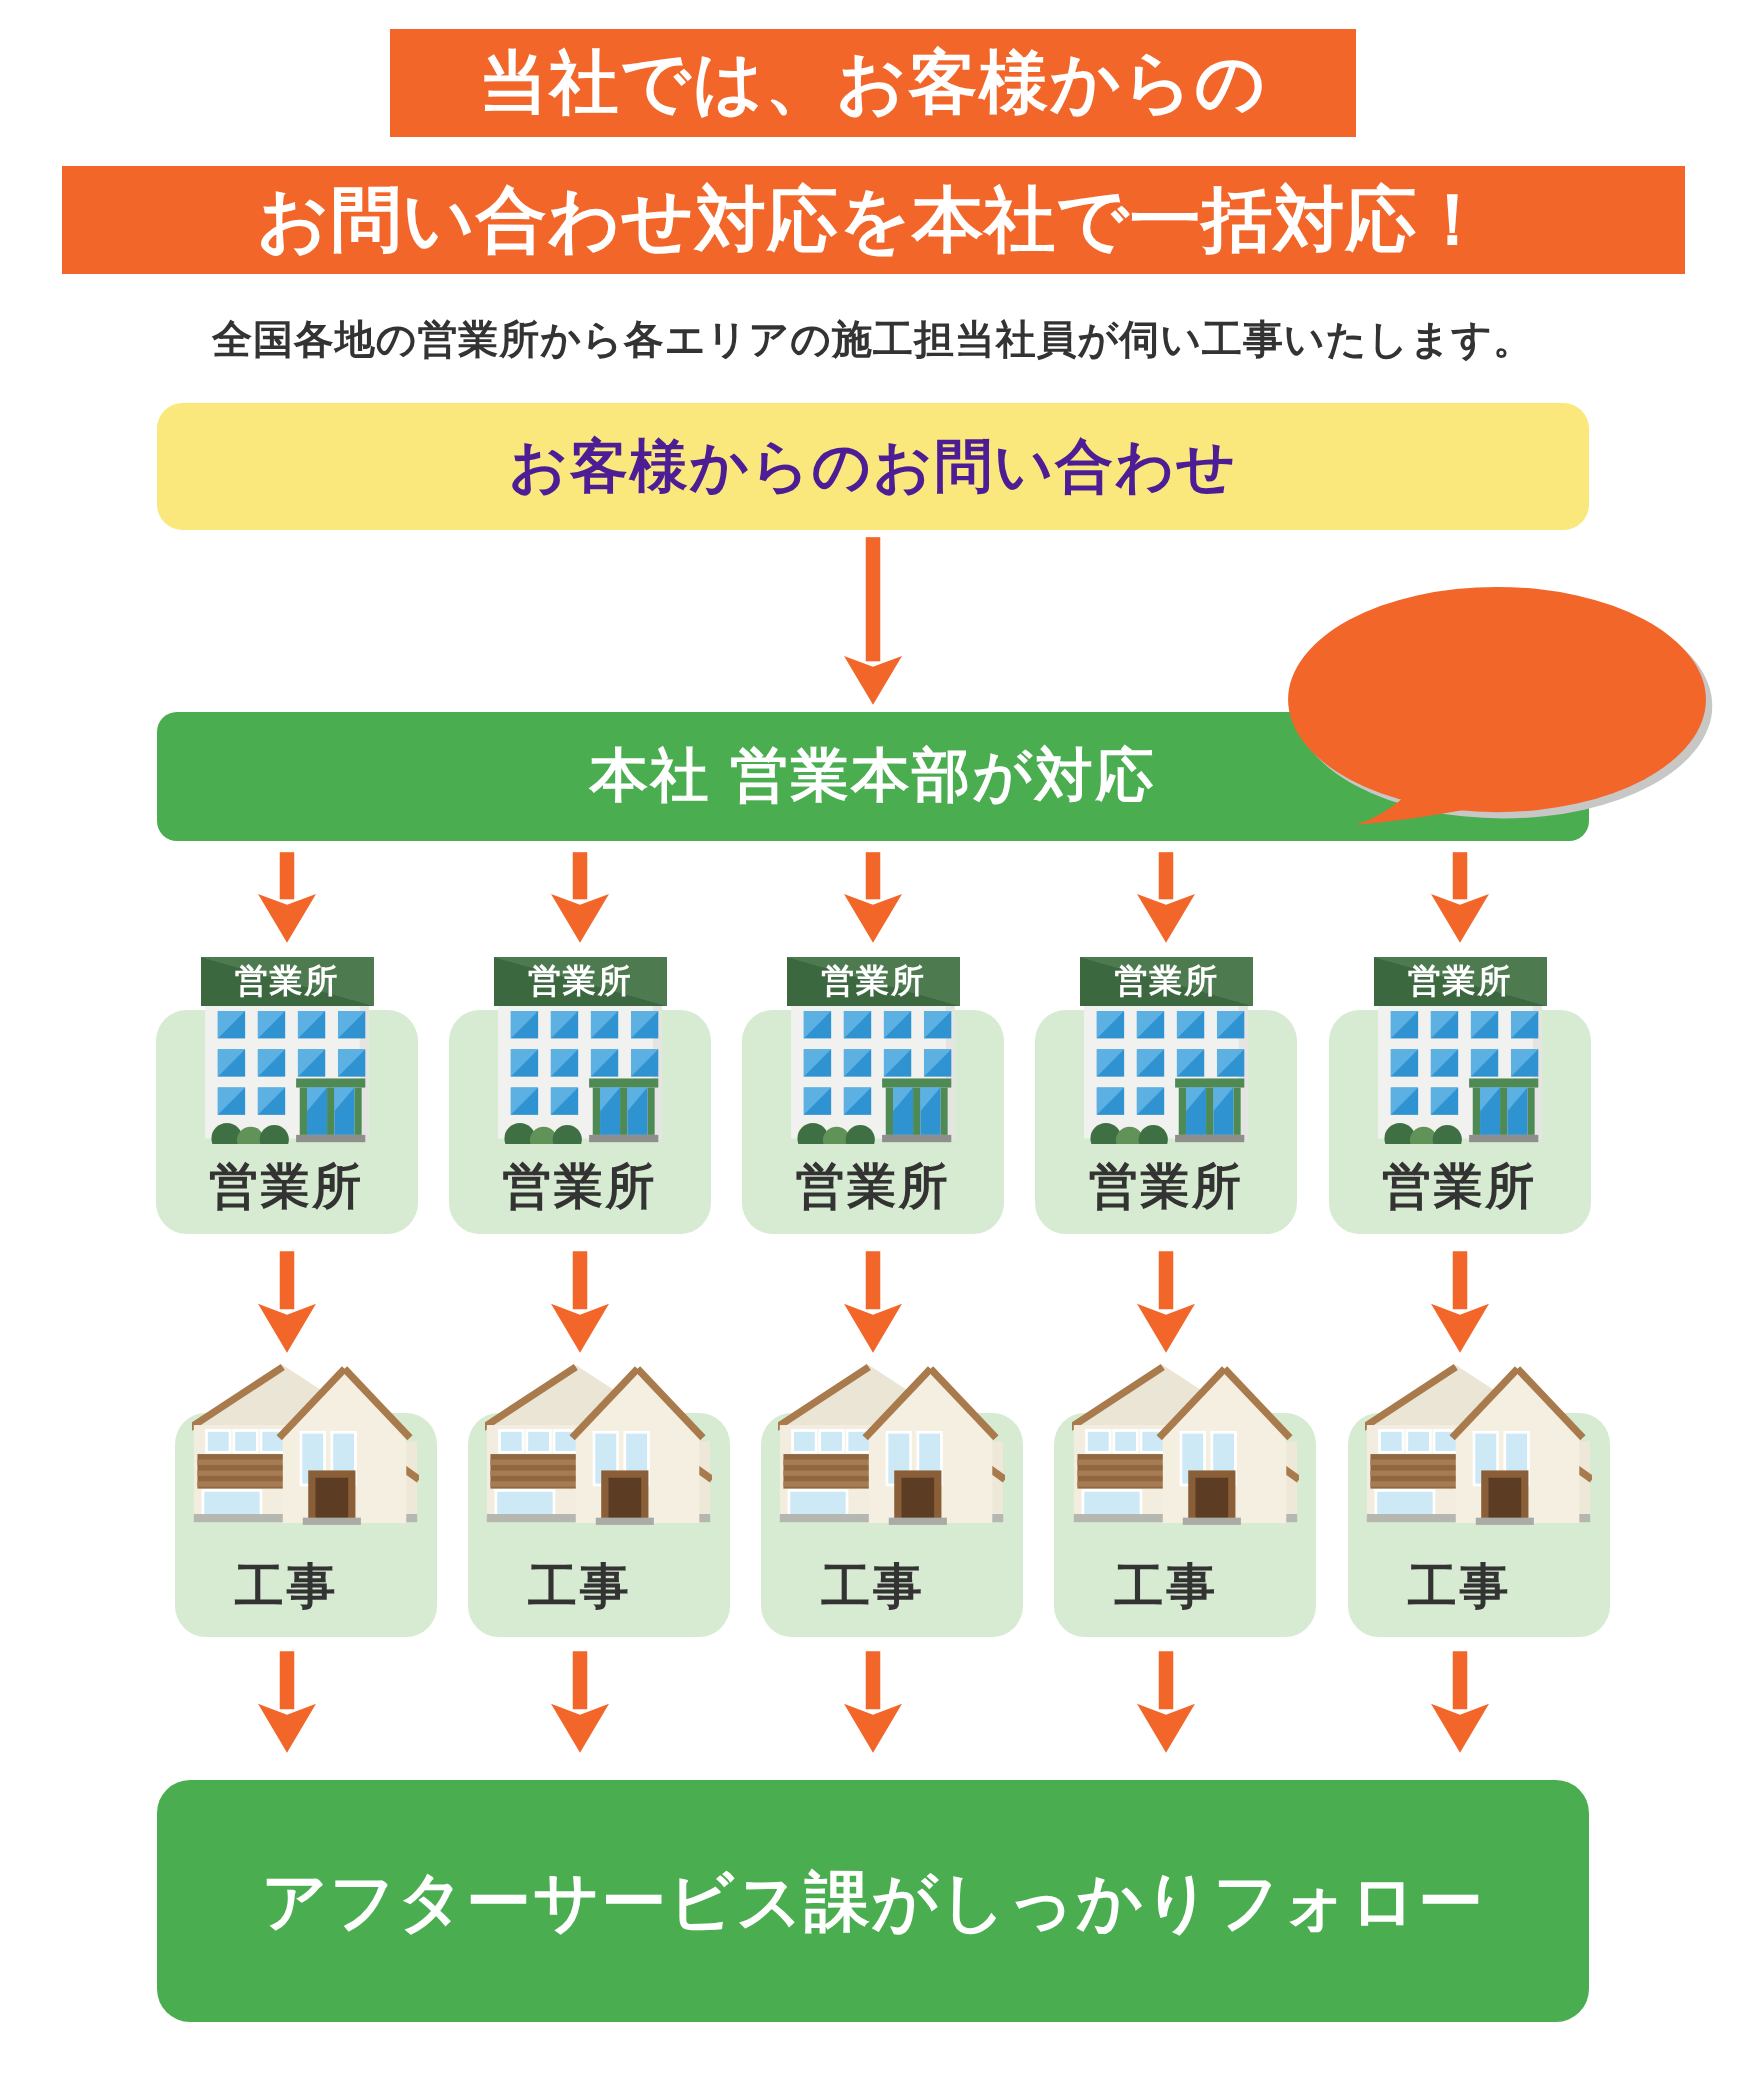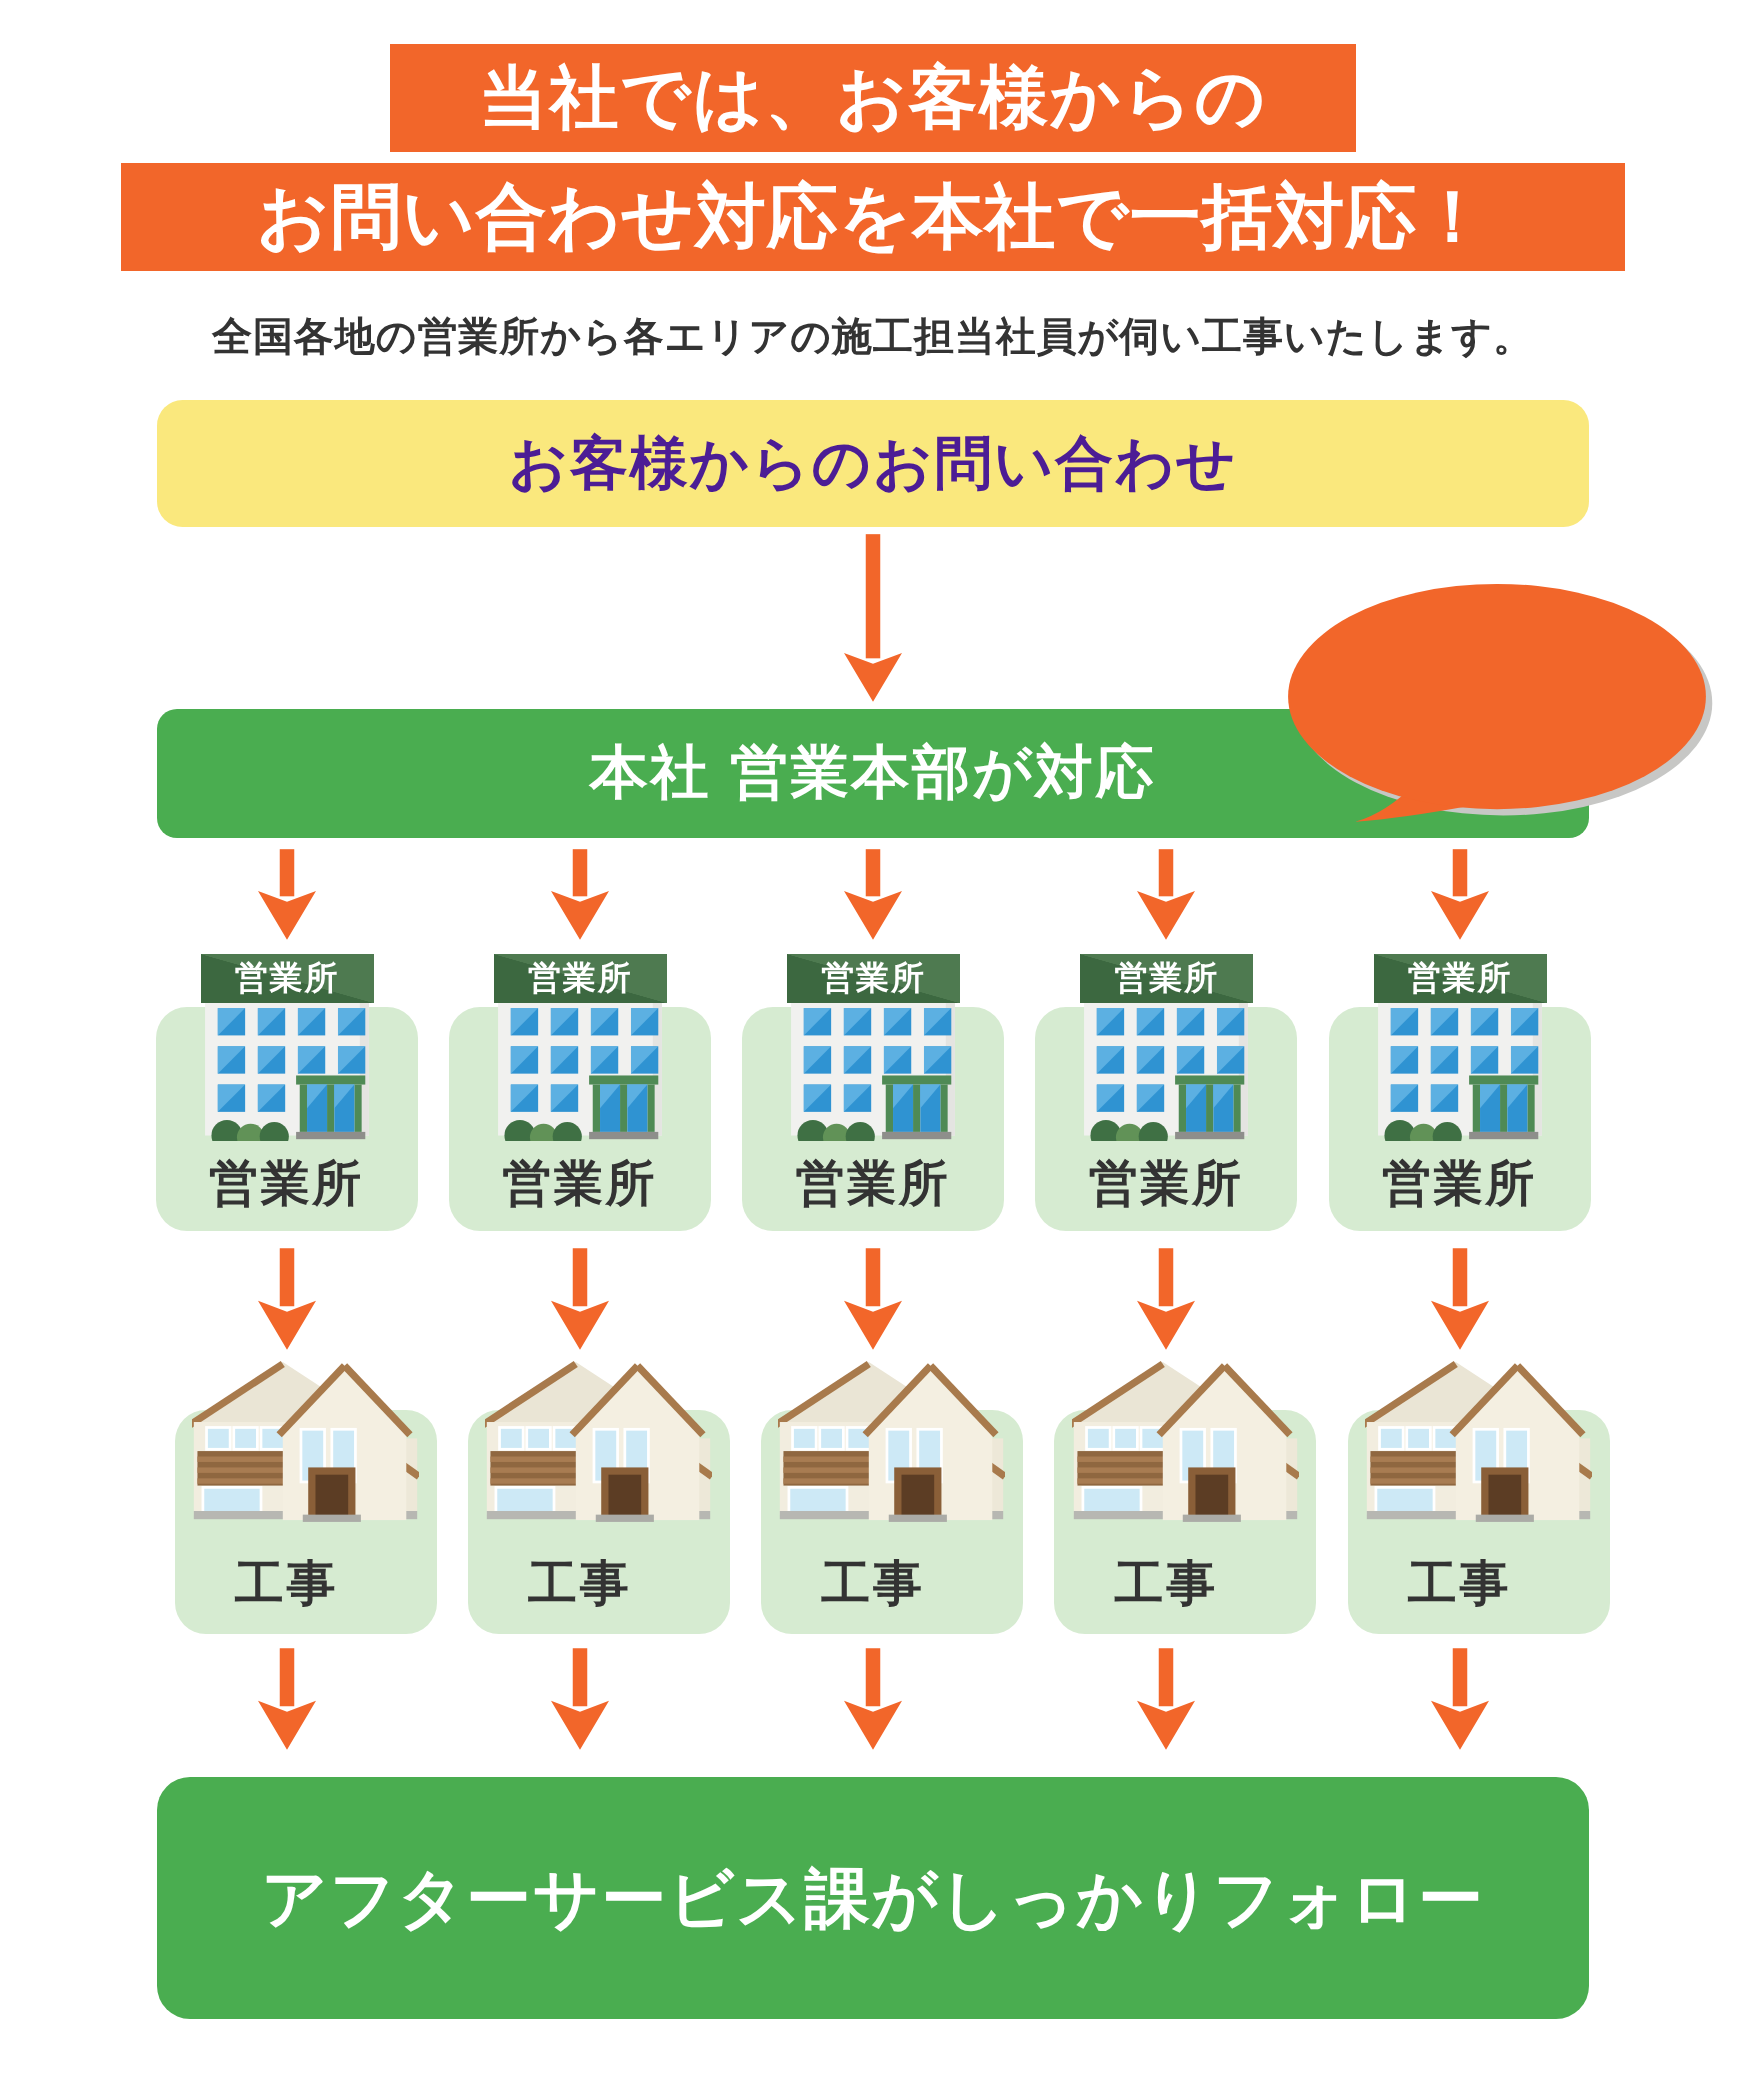--- a/index.html
+++ b/index.html
@@ -4,22 +4,22 @@
 <style>
   * { margin:0; padding:0; box-sizing:border-box; }
   html,body { width:1746px; background:#ffffff; }
   body { height:2091px; overflow:hidden;
          font-family:"Liberation Sans","DejaVu Sans",sans-serif; }
   .page { position:relative; width:1746px; height:2091px; background:#fff; }
 
   
   .banner { display:flex; align-items:center; justify-content:center;
             background:#f2662a; color:#fff; font-weight:800; }
-  .banner-1 { width:966px; height:108px; margin:44px auto 0; font-size:69px; letter-spacing:1.8px; }
-  .banner-2 { width:1504px; height:108px; margin:11px auto 0; font-size:71px; letter-spacing:0.9px; }
+  .banner-1 { width:966px; height:108px; margin:29px auto 0; font-size:69px; letter-spacing:1.8px; }
+  .banner-2 { width:1623px; height:108px; margin:29px auto 0; font-size:71px; letter-spacing:0.9px; }
 
   
   .intro { margin-top:31px; text-align:center; color:#333333;
            font-size:40px; line-height:69px; font-weight:600; letter-spacing:0.9px; }
 
   
   .inquiry { width:1432px; height:127px; margin:29px auto 0; background:#fae87d;
              border-radius:25.5px; display:flex; align-items:center; justify-content:center;
              font-size:58px; font-weight:800; color:#4c1d95; letter-spacing:1.8px; }
 

